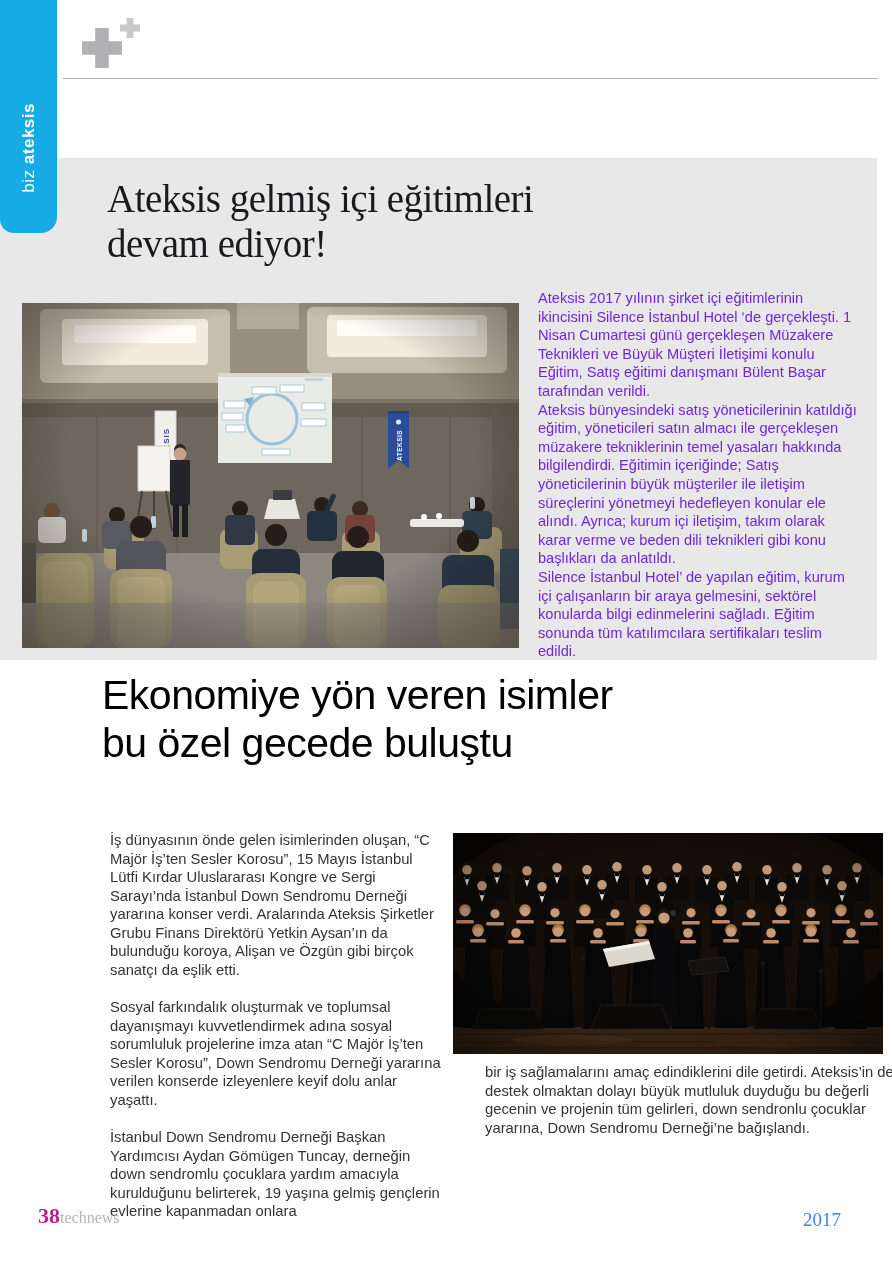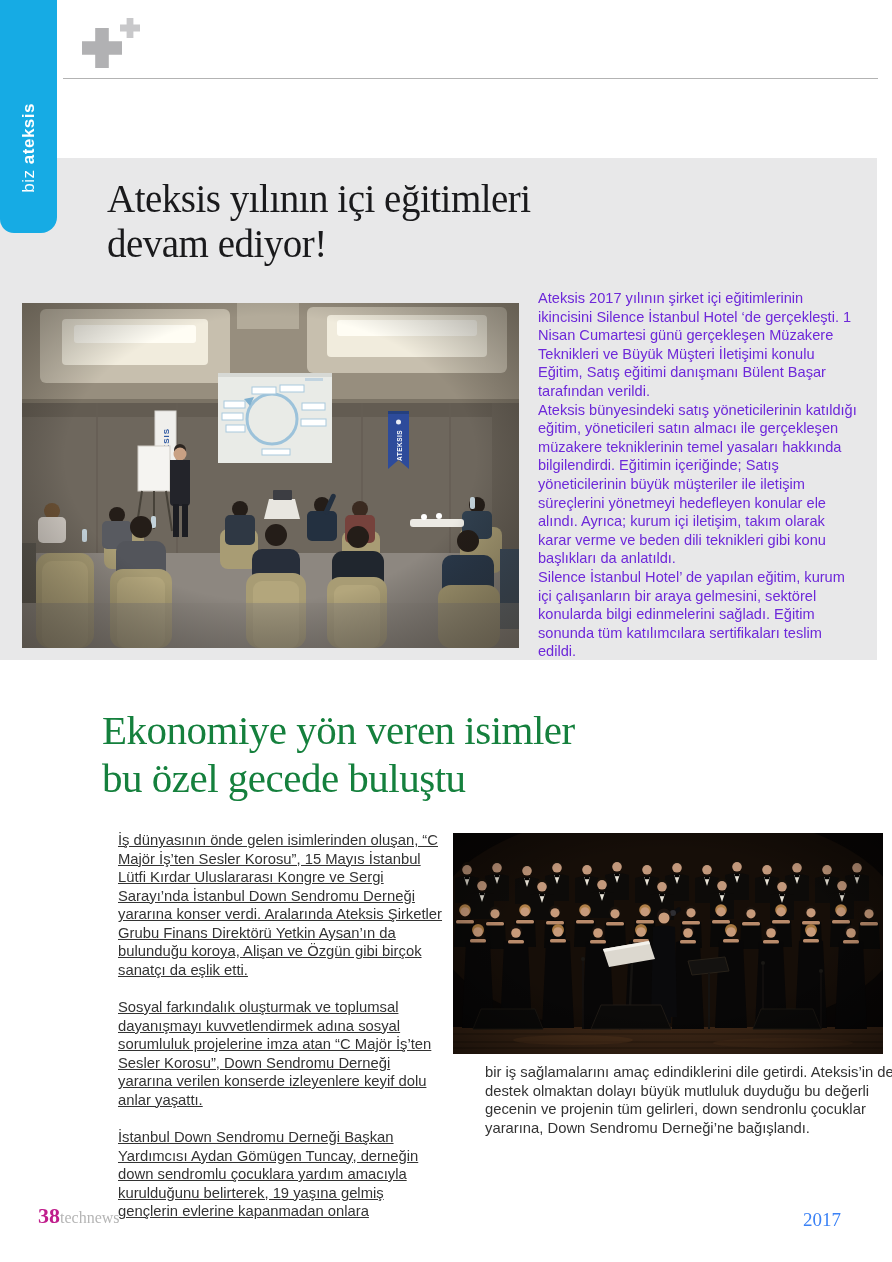--- a/index.html
+++ b/index.html
@@ -29,27 +29,27 @@
   .gray-panel{position:absolute;left:0;top:158px;width:877px;height:502px;background:#e8e8e9;z-index:1;}
   .a1-title{position:absolute;left:107px;top:176px;z-index:2;
       font-family:"Liberation Serif",serif;font-weight:400;
       font-size:39px;line-height:45px;letter-spacing:-.5px;color:#1a1a1c;}
   .a1-title span{display:block;}
   .photo1{position:absolute;left:22px;top:303px;width:497px;height:345px;z-index:2;}
   .a1-body{position:absolute;left:538px;top:289px;width:322px;z-index:2;
       font-size:14.6px;line-height:18.6px;color:#6d28d9;white-space:pre-line;}
 
   
-  .a2-title{position:absolute;left:102px;top:706px;
-      font-family:Liberation Serif, serif;font-weight:400;
-      font-size:41px;line-height:48px;letter-spacing:-.5px;color:#15803d;}
+  .a2-title{position:absolute;left:102px;top:671px;
+      font-family:Liberation Sans, sans-serif;font-weight:400;
+      font-size:41px;line-height:48px;letter-spacing:-.5px;color:#000000;}
   .a2-title span{display:block;}
   .a2-col1{position:absolute;left:106px;top:831px;width:337px;
       font-size:14.8px;line-height:18.5px;color:#333333;}
-  .a2-col1 p{margin:0 0 19px 12px;text-decoration:underline;}
+  .a2-col1 p{margin:0 0 19px 4px;}
   .photo2{position:absolute;left:453px;top:833px;width:430px;height:221px;}
   .a2-col2{position:absolute;left:464px;top:1063px;width:421px;
       font-size:14.8px;line-height:18.5px;color:#333333;margin-left:21px;}
 
   
   .footer-left{position:absolute;left:38px;top:1203px;font-family:"Liberation Serif",serif;}
   .page-num{font-size:22px;font-weight:bold;color:#c01e8c;}
   .mag-name{font-size:16px;color:#b5b5b5;}
   .footer-year{position:absolute;left:803px;top:1209px;
       font-family:"Liberation Serif",serif;font-size:19px;color:#3b82f6;}
@@ -71,21 +71,21 @@
     <div class="plus plus-big"></div>
     <div class="plus plus-outline"></div>
     <div class="plus plus-small"></div>
   </div>
 
   <div class="top-rule"></div>
 
   <div class="gray-panel"></div>
 
   <h1 class="a1-title" style="margin:0;">
-    <span>Ateksis yılının içi eğitimleri</span>
+    <span>Ateksis gelmiş içi eğitimleri</span>
     <span>devam ediyor!</span>
   </h1>
 
   <svg class="photo1" viewBox="0 0 497 345" preserveAspectRatio="none">
     <defs>
       <radialGradient id="vig1" cx="50%" cy="45%" r="75%">
         <stop offset="55%" stop-color="#000000" stop-opacity="0"></stop>
         <stop offset="100%" stop-color="#2e2820" stop-opacity="0.55"></stop>
       </radialGradient>
     </defs>

